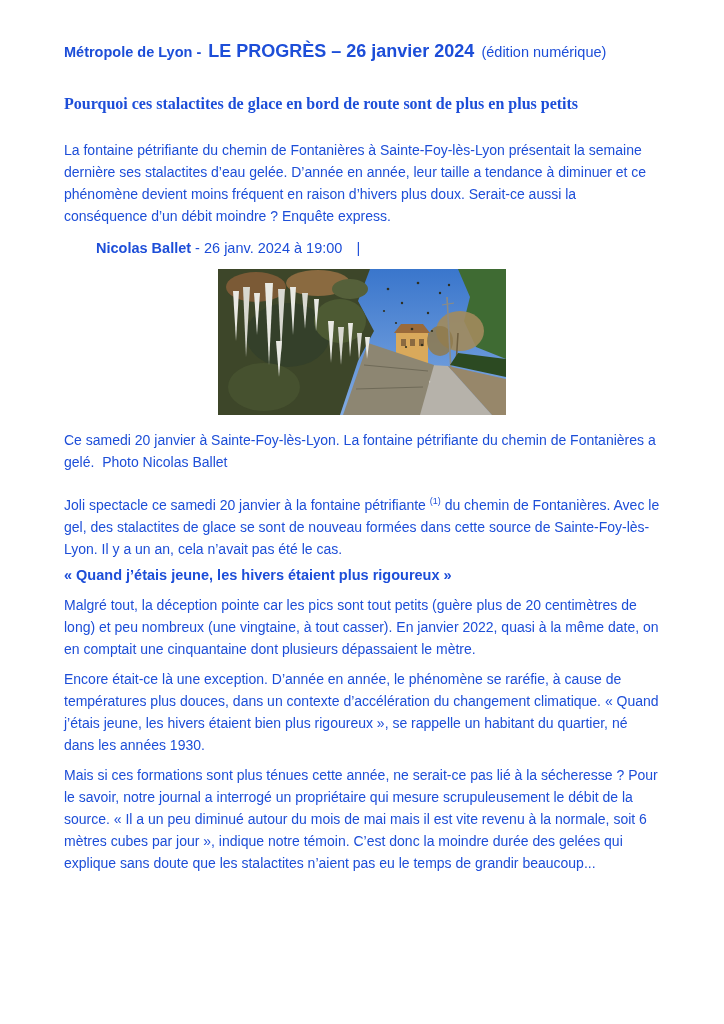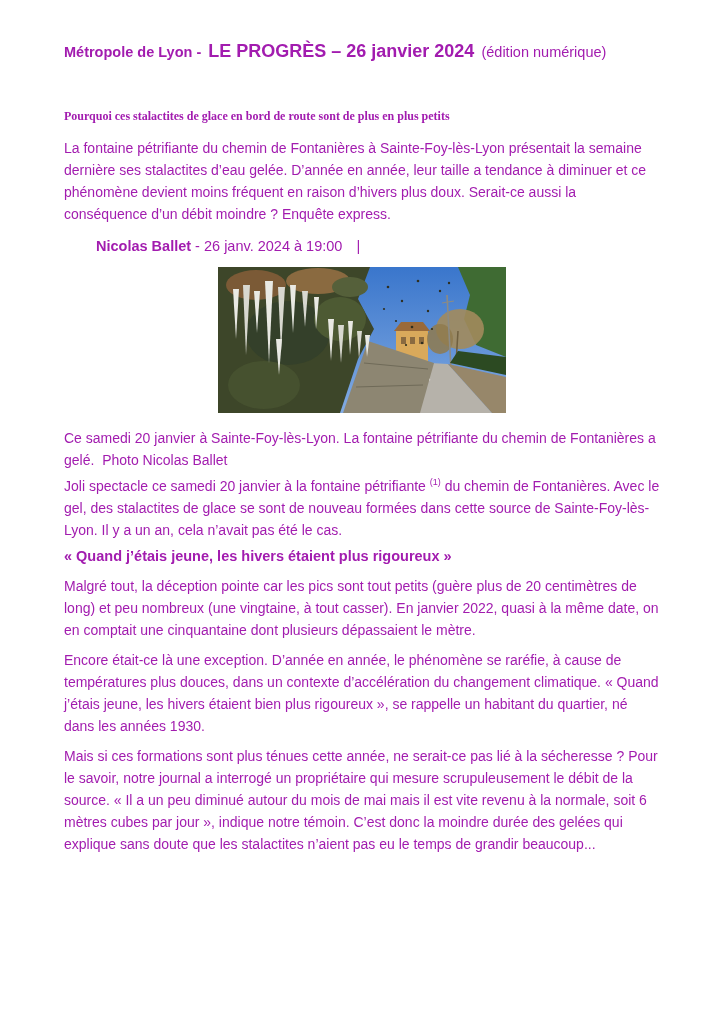--- a/index.html
+++ b/index.html
@@ -2,50 +2,50 @@
 <html><head>
 <meta charset="utf-8">
 <style>
   html,body { margin:0; padding:0; background:#ffffff; }
   .page {
     position:relative;
     width:724px; height:1008px;
     background:#ffffff;
     overflow:hidden;
     font-family:"Liberation Sans", sans-serif;
-    color:#a21caf;
+    color:#1d4ed8;
   }
   .content { padding:41px 64px 0 64px; }
 
   .doc-header { font-weight:bold; font-size:14.5px; line-height:20px; white-space:nowrap; }
   .doc-header .masthead { font-size:18px; margin:0 3px; }
   .doc-header .edition { font-weight:normal; font-size:14.5px; }
 
   .headline {
-    margin-top:44px;
+    margin-top:32px;
     font-family:"Liberation Serif", serif;
-    font-size:12px; font-weight:bold;
+    font-size:16px; font-weight:bold;
     line-height:20px;
   }
 
   .body-text { font-size:14px; line-height:22px; }
 
-  .lead { margin-top:11px; }
+  .lead { margin-top:25px; }
 
   .byline { margin-top:10px; font-size:14.5px; line-height:22px;margin-left:32px; }
   .byline .author { font-weight:bold; }
   .byline .sep { margin-left:14px; }
 
   .photo-wrap { margin:10px auto 0 auto; width:288px; height:146px; }
   .photo-wrap svg { display:block; width:288px; height:146px; }
 
   .caption { margin-top:14px; white-space:pre-wrap; }
 
   .para { margin:8px 0 0 0; }
-  .para-first { margin-top:0; }
+  .para-first { margin-top:17px; }
   .ref-sup { font-size:9px; vertical-align:super; }
 
   .subheading { margin-top:4px; font-size:14.5px; font-weight:bold; line-height:22px; }
 
   .footnote { margin-top:12px; }
   .footnote .fn-marker { font-size:9px; vertical-align:super; margin-right:4px; }
 </style>
 </head>
 <body>
 

